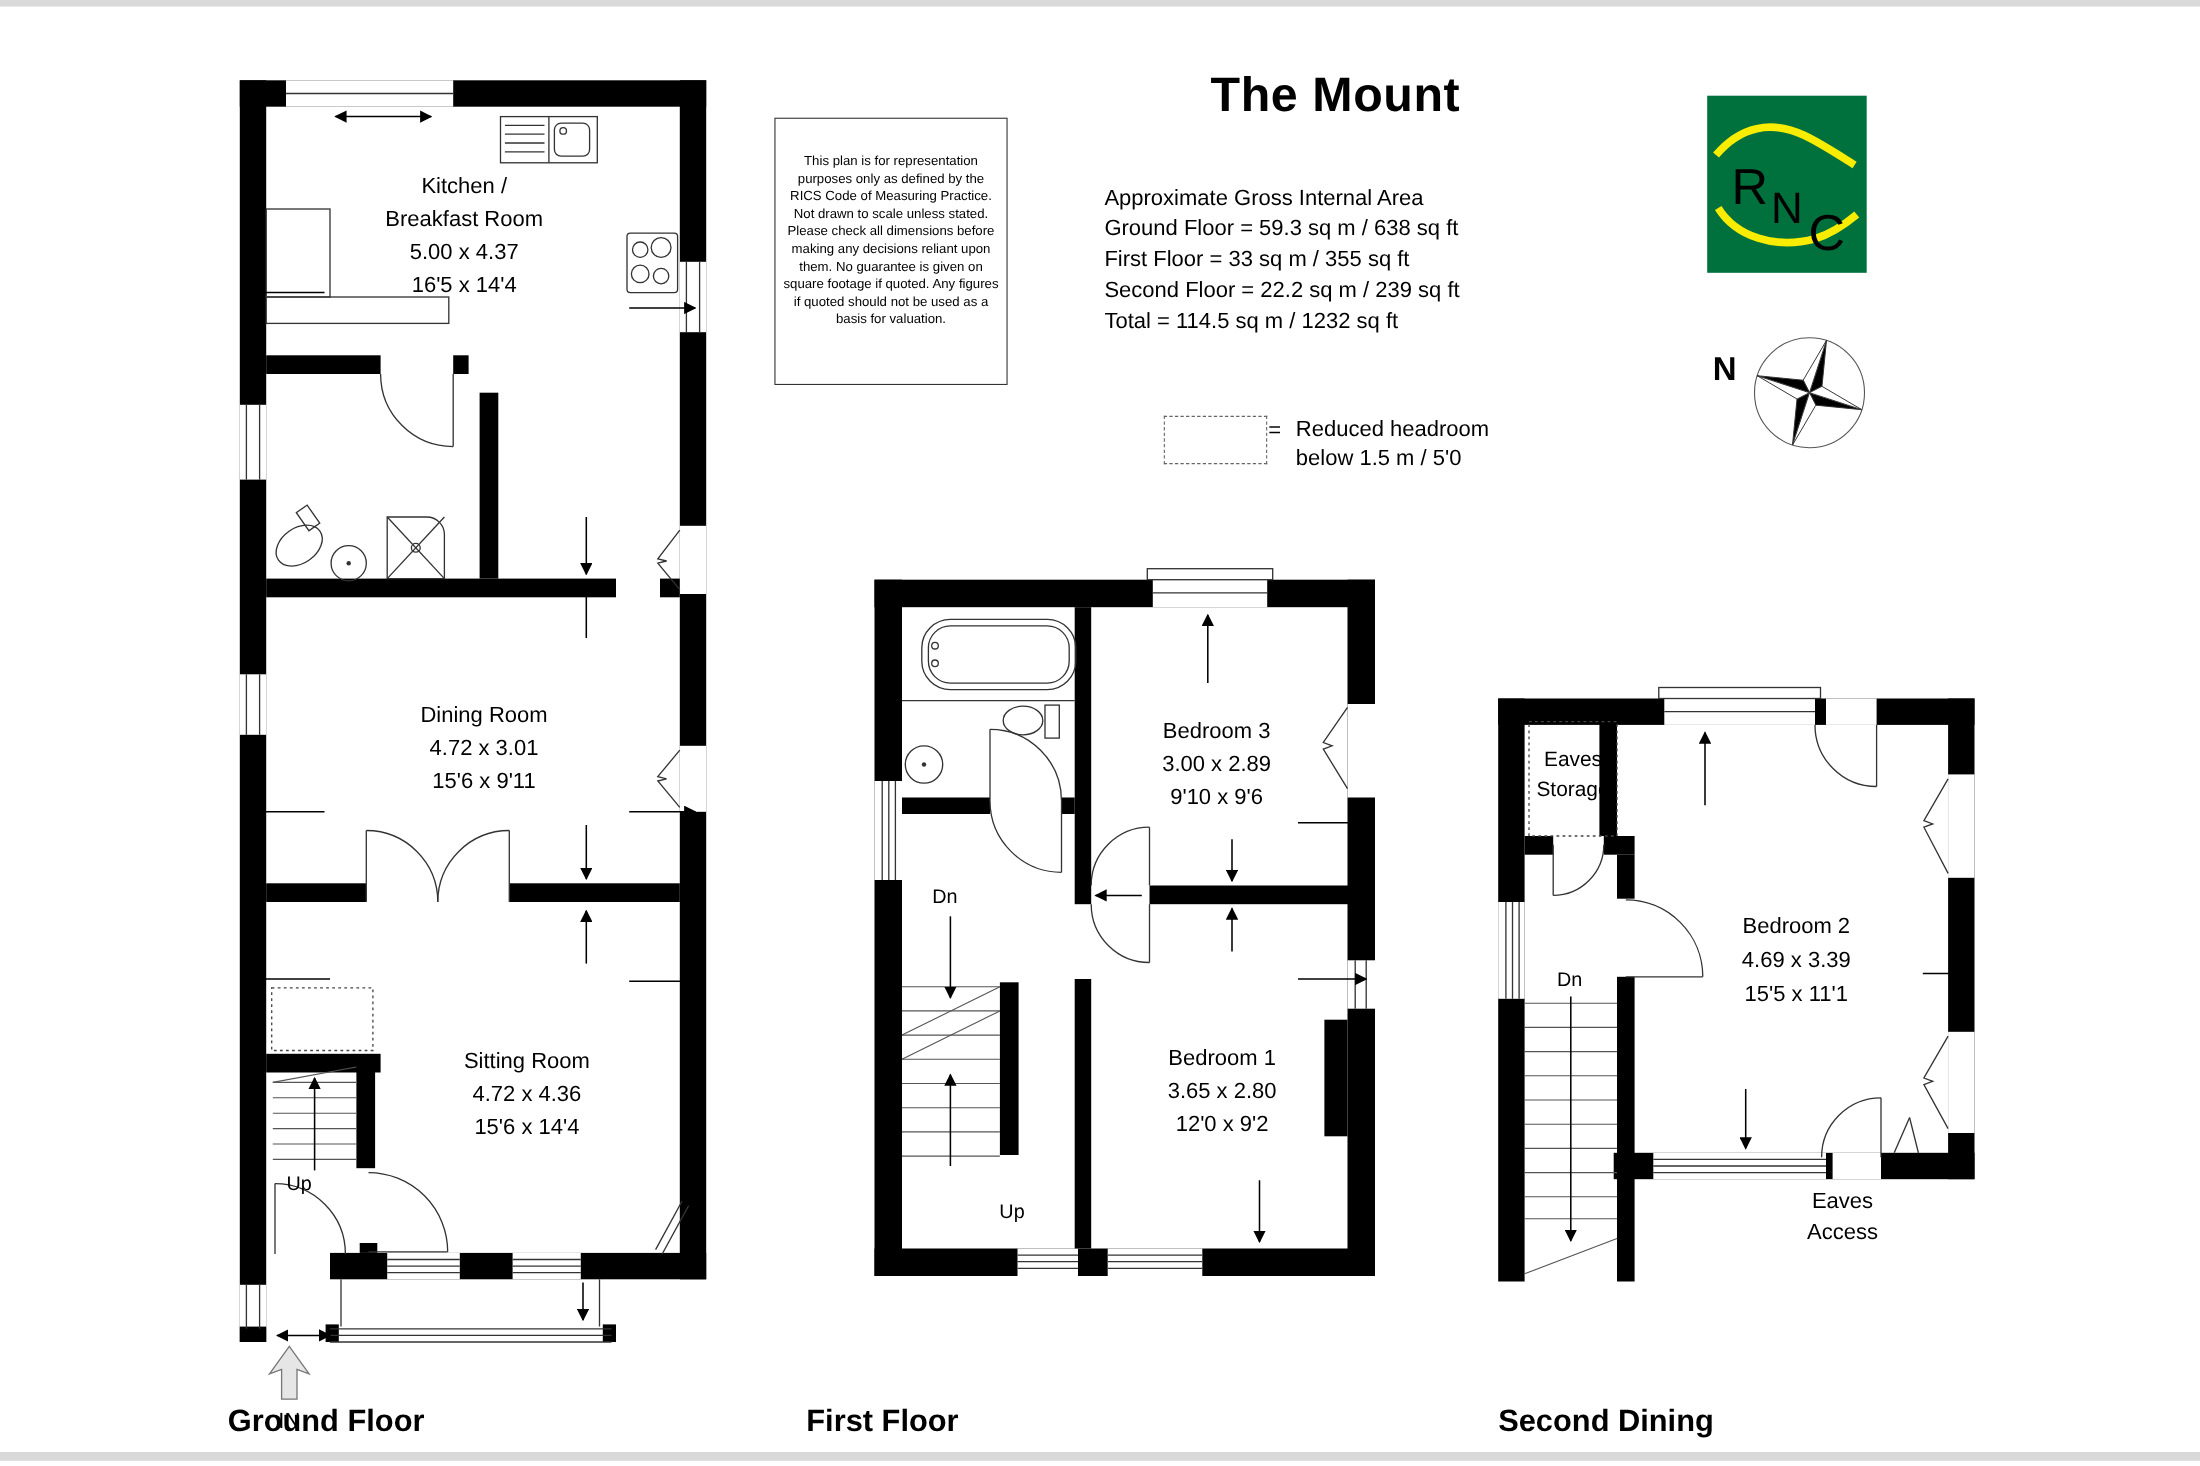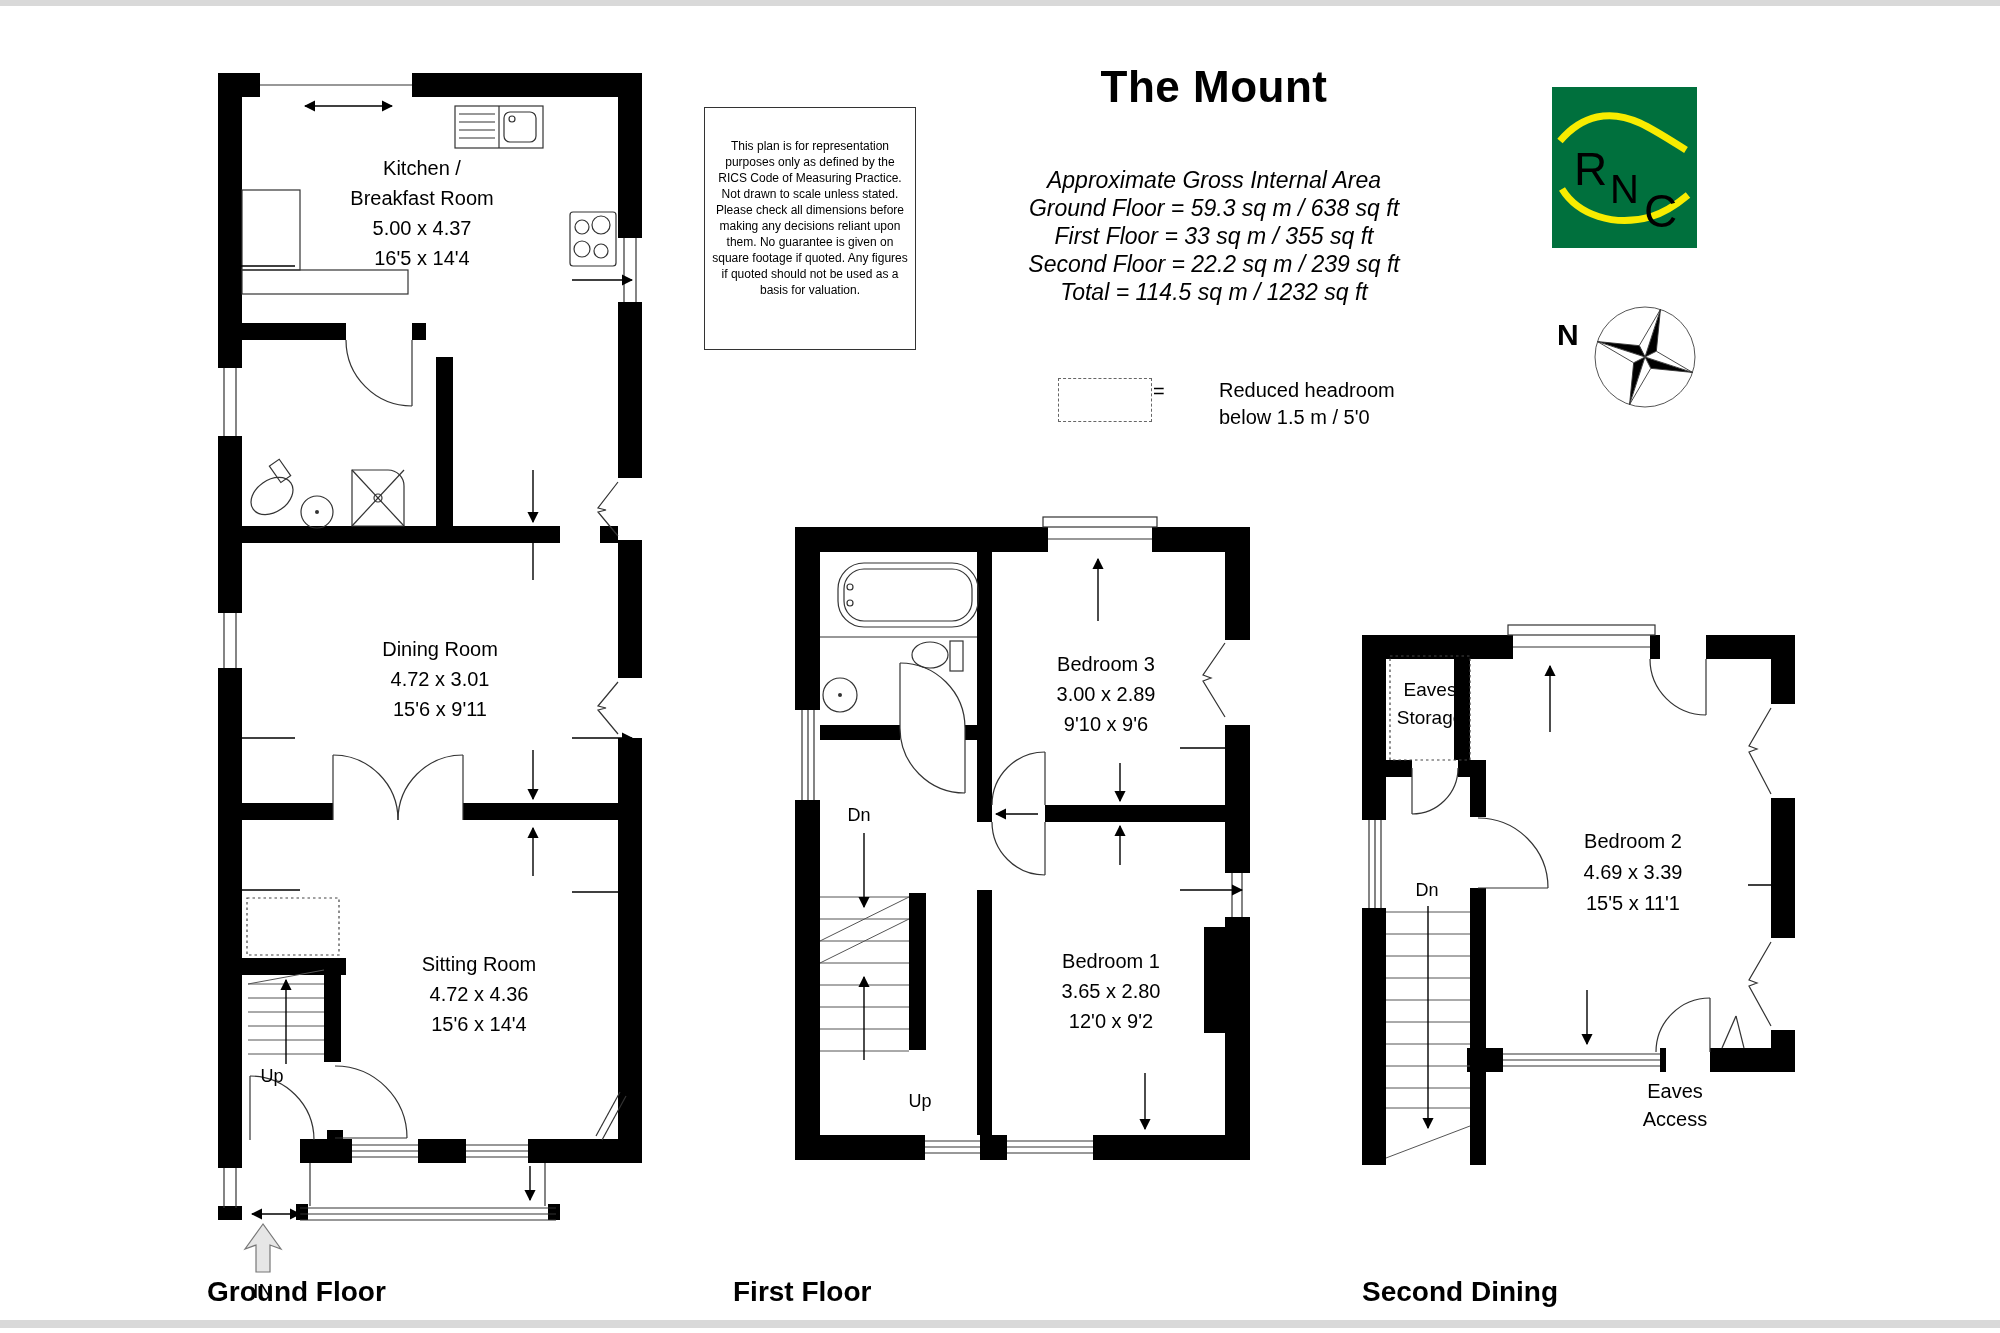--- a/index.html
+++ b/index.html
@@ -1,27 +1,27 @@
 <!DOCTYPE html>
 <html><head>
 <meta charset="utf-8">
 <style>
   html,body{margin:0;padding:0;background:#fff;}
   #page{position:relative;width:2000px;height:1333px;background:#ffffff;
         font-family:"Liberation Sans",sans-serif;color:#000;overflow:hidden;}
   .abs{position:absolute;}
   .bar{background:#d9d9d9;}
   #title{width:420px;text-align:center;font-size:44px;font-weight:bold;letter-spacing:0.5px;}
-  #areaBlock{width:420px;text-align:center;font-size:23px;line-height:28px;font-style:italic;}
+  #areaBlock{width:420px;text-align:left;font-size:20px;line-height:28px;}
   #disclaimer{width:212px;height:243px;border:1px solid #333;box-sizing:border-box;
               font-size:12px;line-height:16px;text-align:center;padding:30px 6px 0 6px;}
   .floorLabel{font-size:28px;font-weight:bold;text-align:center;}
   #legendBox{width:92px;height:42px;border:1.5px dashed #666;}
   #legendEq{font-size:20px;}
-  #legendText{font-size:20px;line-height:27px;margin-left:41px;}
+  #legendText{font-size:20px;line-height:27px;}
   #logo{width:145px;height:161px;}
   svg{overflow:visible;}
   svg text{font-family:"Liberation Sans",sans-serif;fill:#000;}
   .wall{fill:#000;stroke:none;}
   .white{fill:#fff;stroke:none;}
   .thin{fill:none;stroke:#333;stroke-width:1.2;}
   .thn2{fill:none;stroke:#555;stroke-width:1;}
   .dash{fill:none;stroke:#444;stroke-width:1.2;stroke-dasharray:2.5 3;}
   .arr{stroke:#000;stroke-width:1.4;fill:none;}
   .lbl{font-size:20px;text-anchor:middle;}

